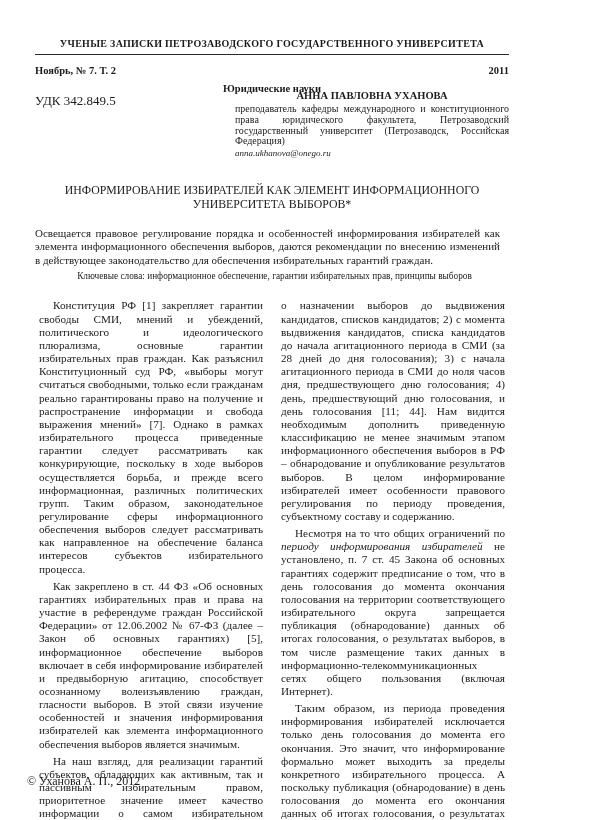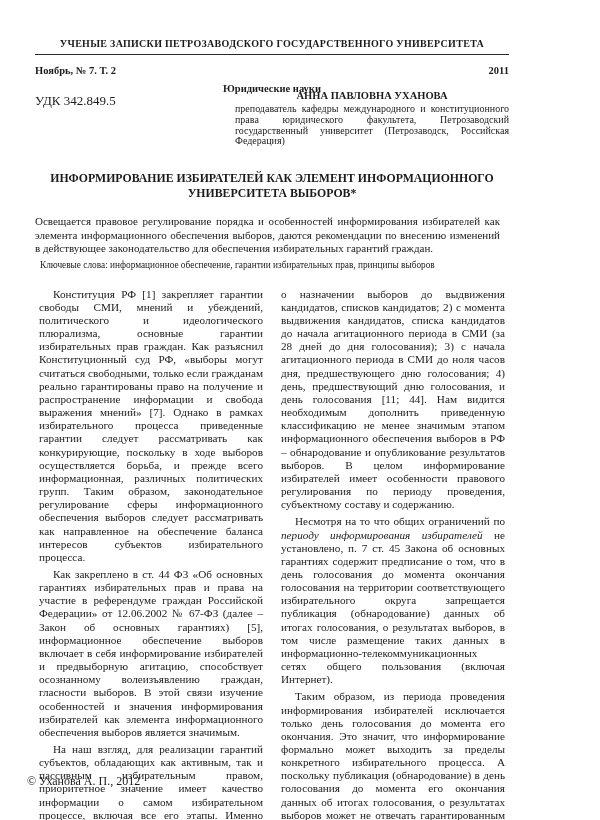--- a/index.html
+++ b/index.html
@@ -67,35 +67,36 @@
   .email {
     font-size: 9px;
     line-height: 10.8px;
     font-style: italic;
     margin-top: 1px;
   }
   
   .article-title {
     margin: 24px auto 0 auto;
     text-align: center;
-    font-weight: bold;
+    font-weight: normal;
     font-size: 11.8px;
     line-height: 14.5px;
   }
   .abstract {
     margin: 15px 9px 0 0;
     font-size: 11px;
     line-height: 13.5px;
     text-align: justify;
   }
   .keywords {
     margin: 4px 0 0 0;
     font-size: 9.3px;
     line-height: 11px;
     text-indent: 5px;
+    text-align: center;
   }
   
   .columns {
     display: flex;
     gap: 10px;
     margin-top: 13px;
   }
   .col {
     width: 260px;
     font-size: 11.2px;
@@ -126,20 +127,21 @@
       <span class="issue-center">Юридические науки</span>
       <span class="issue-year">2011</span>
     </div>
   </div>
 
   <div class="meta-row">
     <div class="udc">УДК 342.849.5</div>
     <div class="author-block">
       <div class="author-name">АННА ПАВЛОВНА УХАНОВА</div>
       <div class="affiliation">преподаватель кафедры международного и конституционного права юридического факультета, Петрозаводский государственный университет (Петрозаводск, Российская Федерация)</div>
+      <div class="email">anna.ukhanova@onego.ru</div>
     </div>
   </div>
 
   <h1 class="article-title">
     <span style="display:block">ИНФОРМИРОВАНИЕ ИЗБИРАТЕЛЕЙ КАК ЭЛЕМЕНТ ИНФОРМАЦИОННОГО</span>
     <span style="display:block">УНИВЕРСИТЕТА ВЫБОРОВ*</span>
   </h1>
 
   <p class="abstract">Освещается правовое регулирование порядка и особенностей информирования избирателей как элемента информационного обеспечения выборов, даются рекомендации по внесению изменений в действующее законодательство для обеспечения избирательных гарантий граждан.</p>
   <p class="keywords">Ключевые слова: информационное обеспечение, гарантии избирательных прав, принципы выборов</p>

